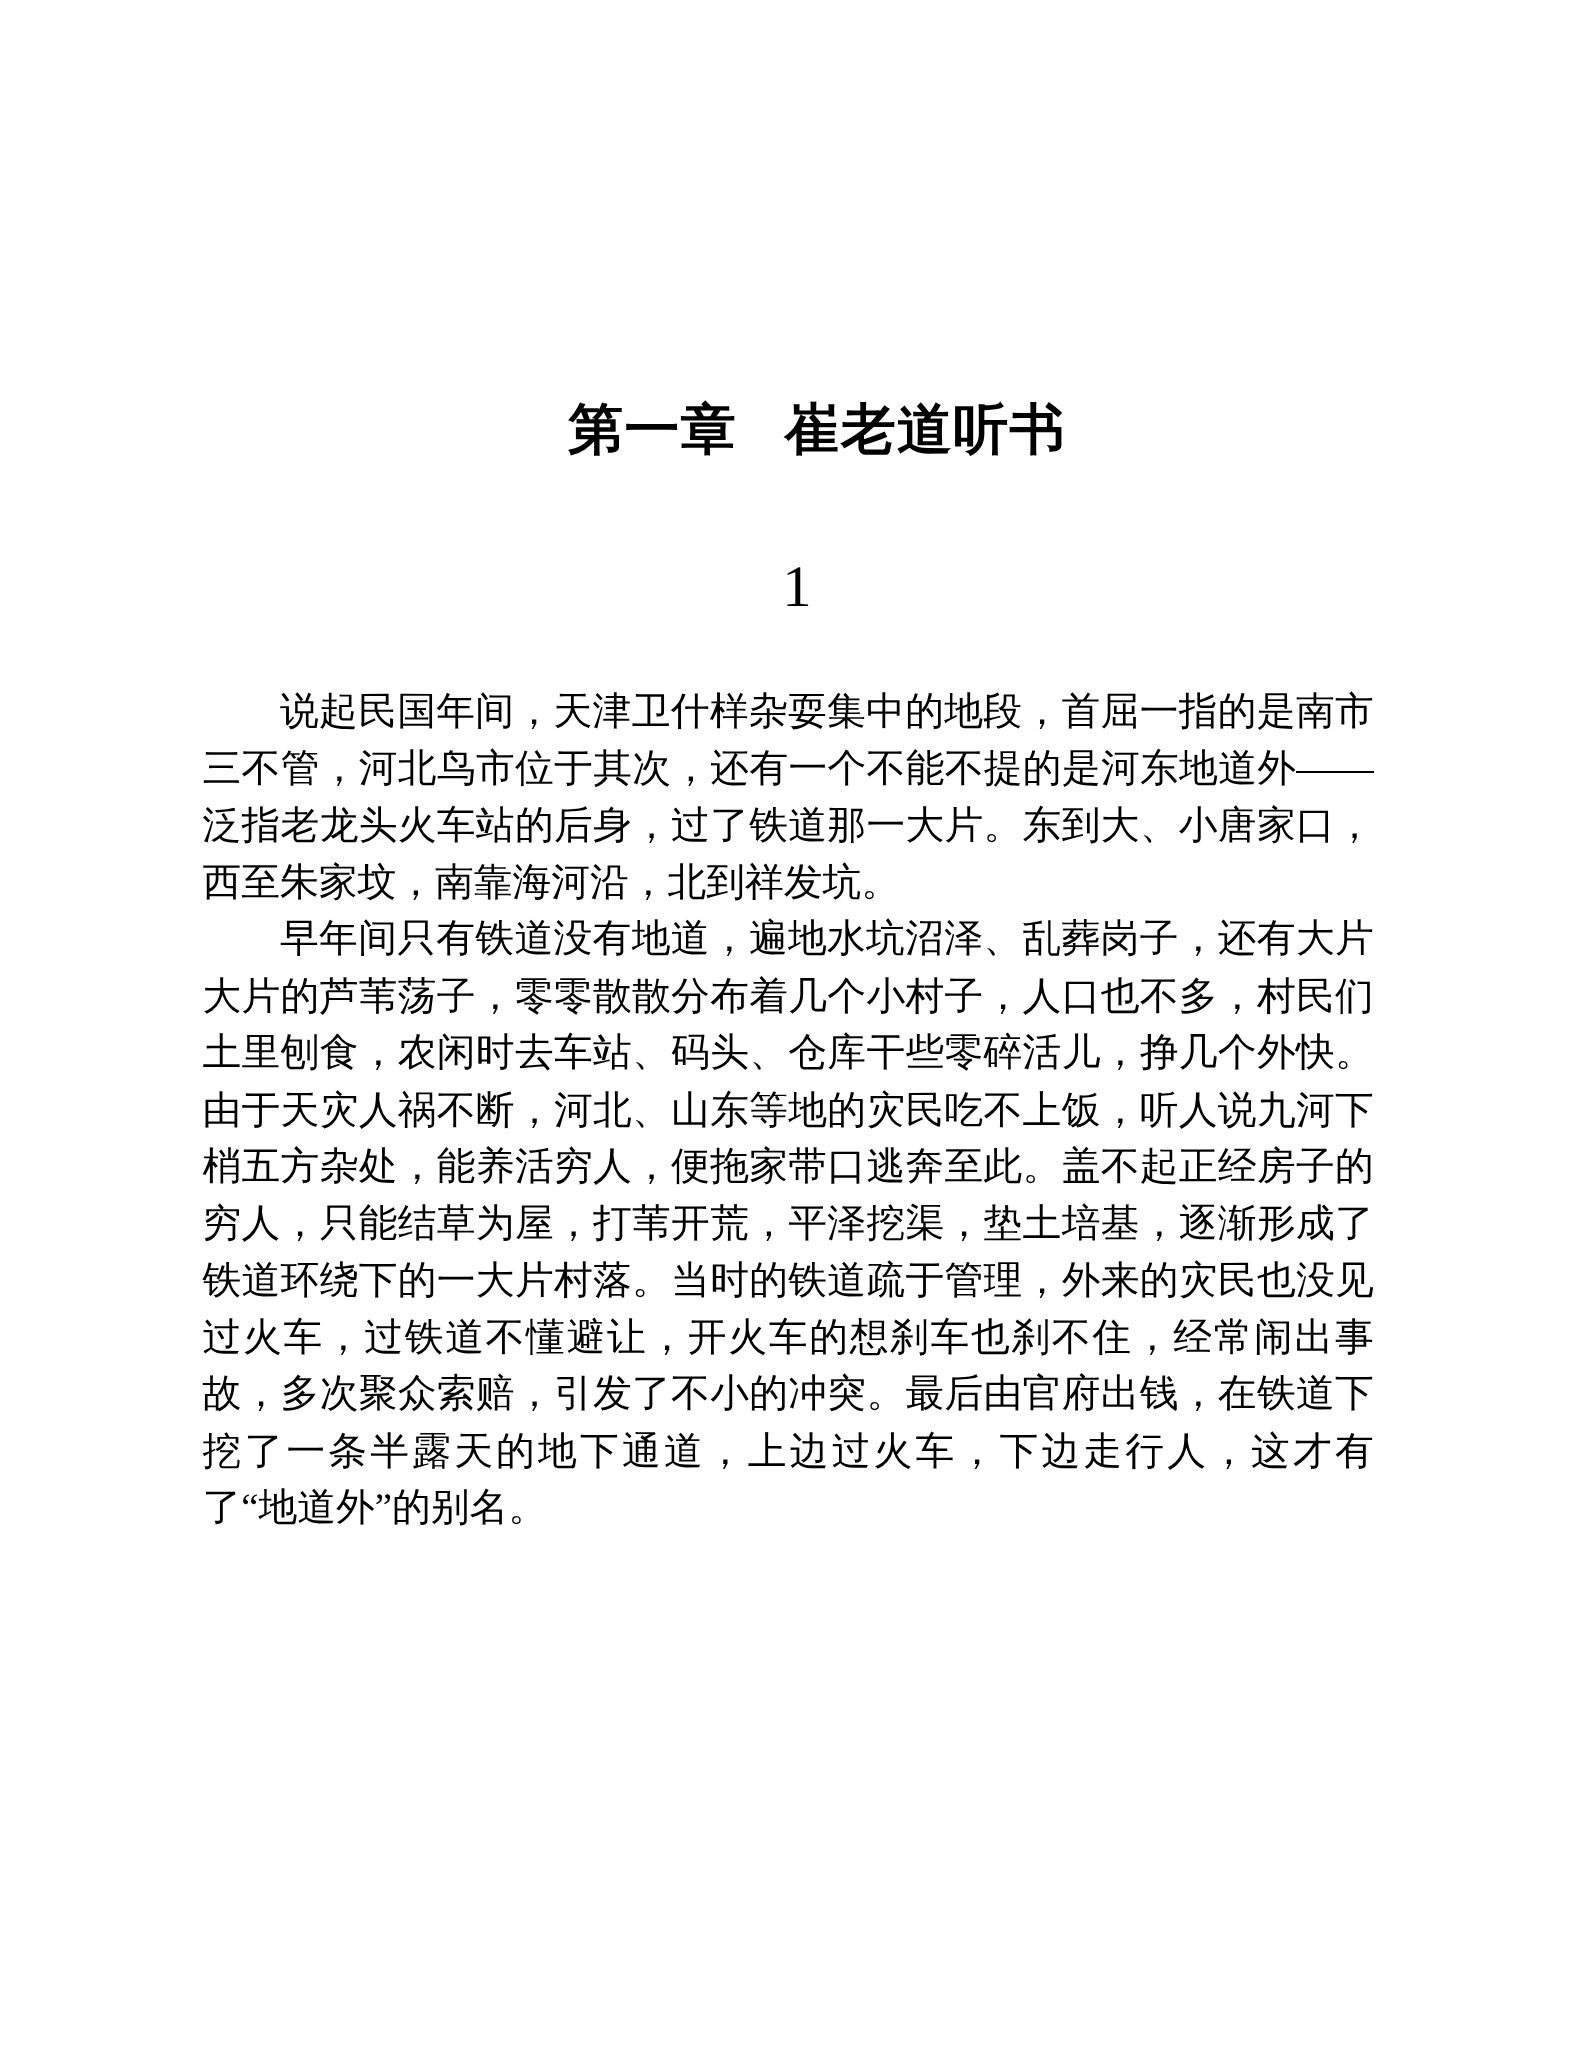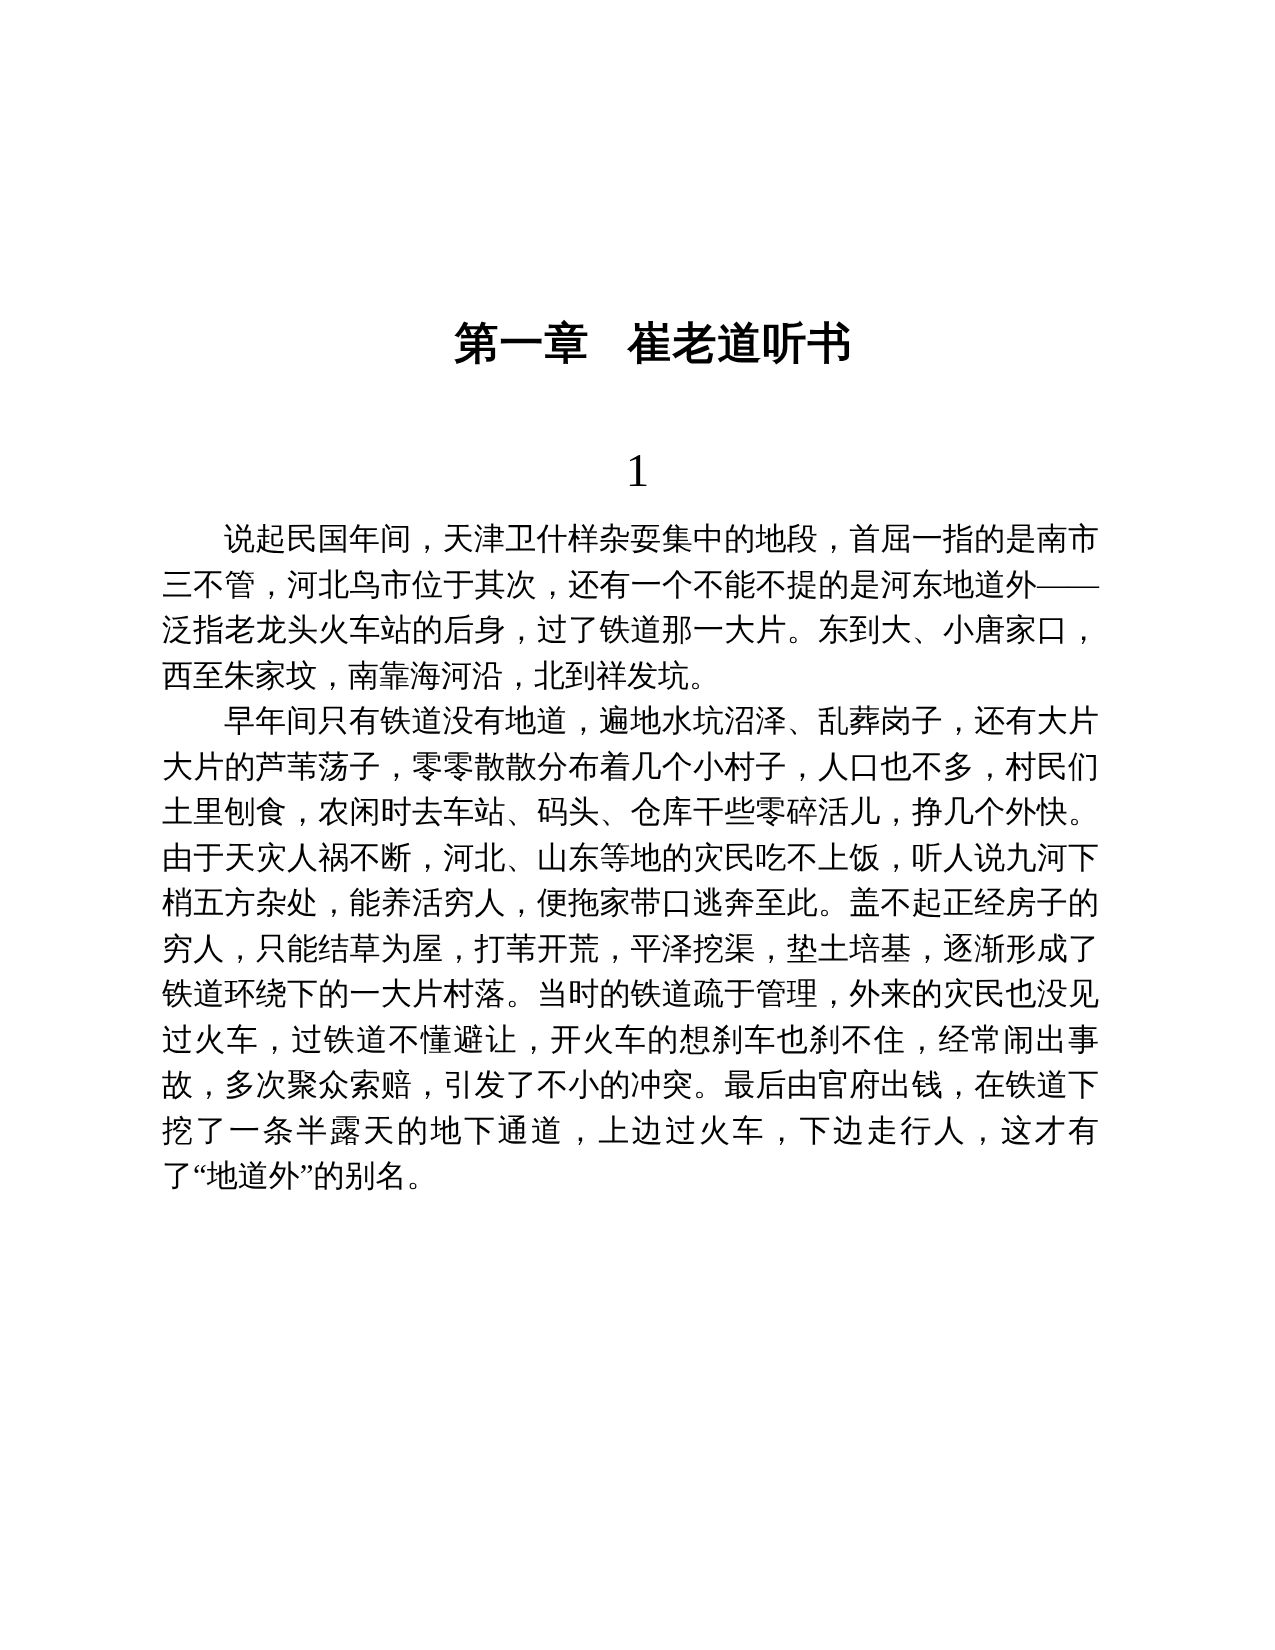--- a/index.html
+++ b/index.html
@@ -42,21 +42,21 @@
     left: 0;
     width: 1275px;
     text-align: center;
     font-size: 47px;
     line-height: 60px;
     font-weight: 400;
     color: #000000;
   }
   .body-text {
     position: absolute;
-    top: 516px;
+    top: 546px;
     left: 162px;
     width: 937px;
     font-size: 31px;
     line-height: 45.5px;
     text-align: justify;
     text-justify: inter-character;
     color: #000000;
   }
   .body-text p {
     margin: 0;

